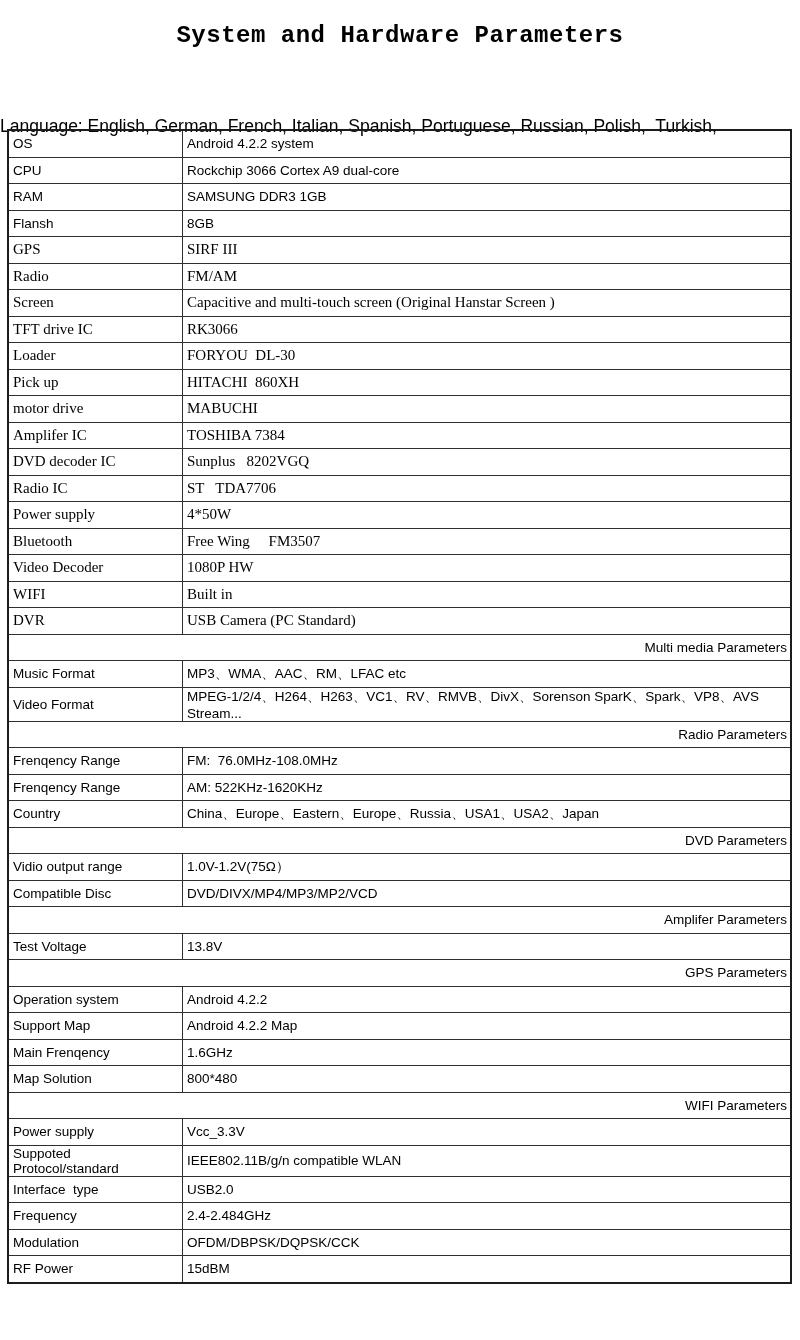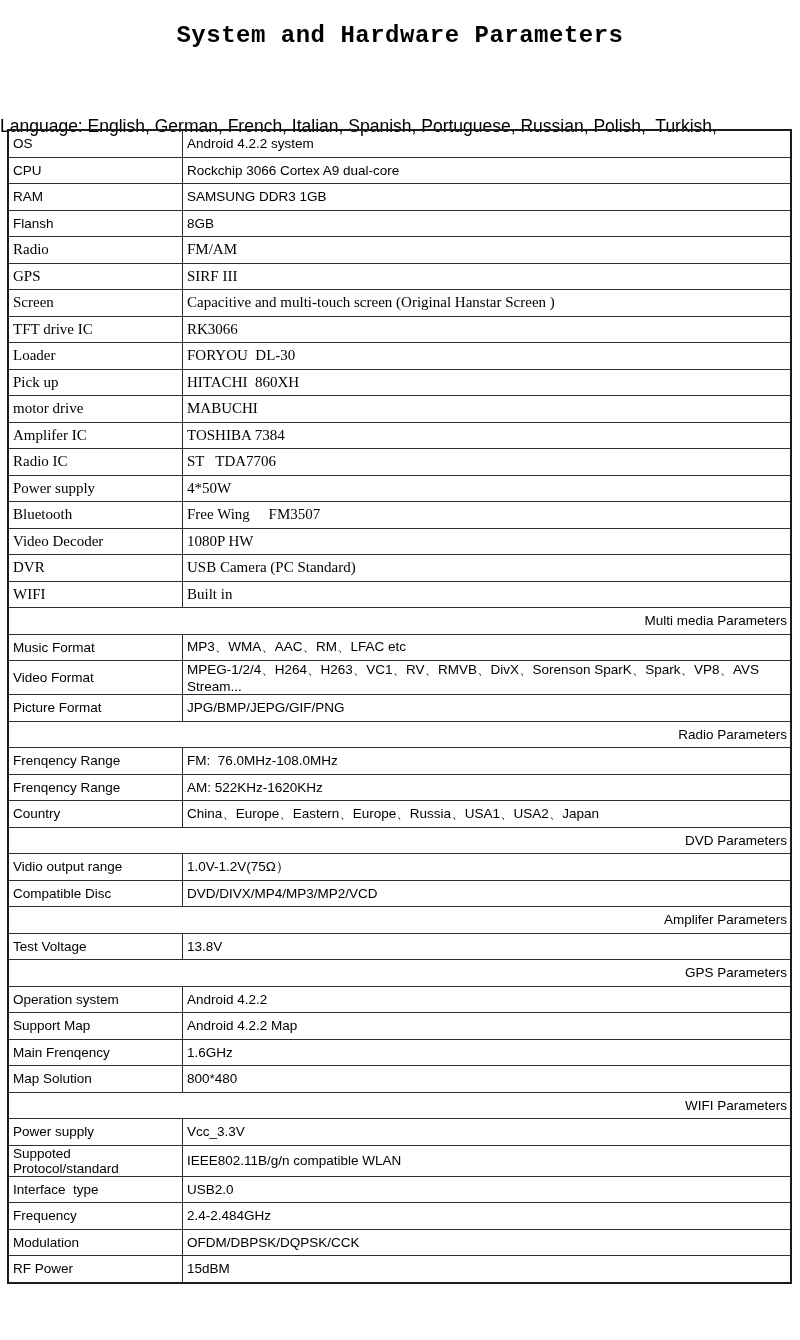--- a/index.html
+++ b/index.html
@@ -86,28 +86,28 @@
       </tr>
       <tr>
         <td class="col-label font-sans">RAM</td>
         <td class="col-value font-sans">SAMSUNG DDR3 1GB</td>
       </tr>
       <tr>
         <td class="col-label font-sans">Flansh</td>
         <td class="col-value font-sans">8GB</td>
       </tr>
       <tr>
+        <td class="col-label font-serif">GPS</td>
+        <td class="col-value font-serif">SIRF III</td>
+      </tr>
+      <tr>
         <td class="col-label font-serif">Radio</td>
         <td class="col-value font-serif">FM/AM</td>
       </tr>
       <tr>
-        <td class="col-label font-serif">GPS</td>
-        <td class="col-value font-serif">SIRF III</td>
-      </tr>
-      <tr>
         <td class="col-label font-serif">Screen</td>
         <td class="col-value font-serif">Capacitive and multi-touch screen (Original Hanstar Screen )</td>
       </tr>
       <tr>
         <td class="col-label font-serif">TFT drive IC</td>
         <td class="col-value font-serif">RK3066</td>
       </tr>
       <tr>
         <td class="col-label font-serif">Loader</td>
         <td class="col-value font-serif">FORYOU  DL-30</td>
@@ -118,58 +118,58 @@
       </tr>
       <tr>
         <td class="col-label font-serif">motor drive</td>
         <td class="col-value font-serif">MABUCHI</td>
       </tr>
       <tr>
         <td class="col-label font-serif">Amplifer IC</td>
         <td class="col-value font-serif">TOSHIBA 7384</td>
       </tr>
       <tr>
+        <td class="col-label font-serif">DVD decoder IC</td>
+        <td class="col-value font-serif">Sunplus   8202VGQ</td>
+      </tr>
+      <tr>
         <td class="col-label font-serif">Radio IC</td>
         <td class="col-value font-serif">ST   TDA7706</td>
       </tr>
       <tr>
         <td class="col-label font-serif">Power supply</td>
         <td class="col-value font-serif">4*50W</td>
       </tr>
       <tr>
         <td class="col-label font-serif">Bluetooth</td>
         <td class="col-value font-serif">Free Wing     FM3507</td>
       </tr>
       <tr>
         <td class="col-label font-serif">Video Decoder</td>
         <td class="col-value font-serif">1080P HW</td>
       </tr>
       <tr>
+        <td class="col-label font-serif">WIFI</td>
+        <td class="col-value font-serif val-red">Built in</td>
+      </tr>
+      <tr>
         <td class="col-label font-serif">DVR</td>
         <td class="col-value font-serif">USB Camera (PC Standard)</td>
       </tr>
-      <tr>
-        <td class="col-label font-serif">WIFI</td>
-        <td class="col-value font-serif val-red">Built in</td>
-      </tr>
       <tr class="section-row">
         <td colspan="2">Multi media Parameters</td>
       </tr>
       <tr>
         <td class="col-label font-sans">Music Format</td>
         <td class="col-value font-sans">MP3、WMA、AAC、RM、LFAC etc</td>
       </tr>
       <tr>
         <td class="col-label font-sans">Video Format</td>
         <td class="col-value font-sans">MPEG-1/2/4、H264、H263、VC1、RV、RMVB、DivX、Sorenson SparK、Spark、VP8、AVS Stream...</td>
       </tr>
-      <tr>
-        <td class="col-label font-sans">Picture Format</td>
-        <td class="col-value font-sans">JPG/BMP/JEPG/GIF/PNG</td>
-      </tr>
       <tr class="section-row">
         <td colspan="2">Radio Parameters</td>
       </tr>
       <tr>
         <td class="col-label font-sans">Frenqency Range</td>
         <td class="col-value font-sans">FM:  76.0MHz-108.0MHz</td>
       </tr>
       <tr>
         <td class="col-label font-sans">Frenqency Range</td>
         <td class="col-value font-sans">AM: 522KHz-1620KHz</td>

